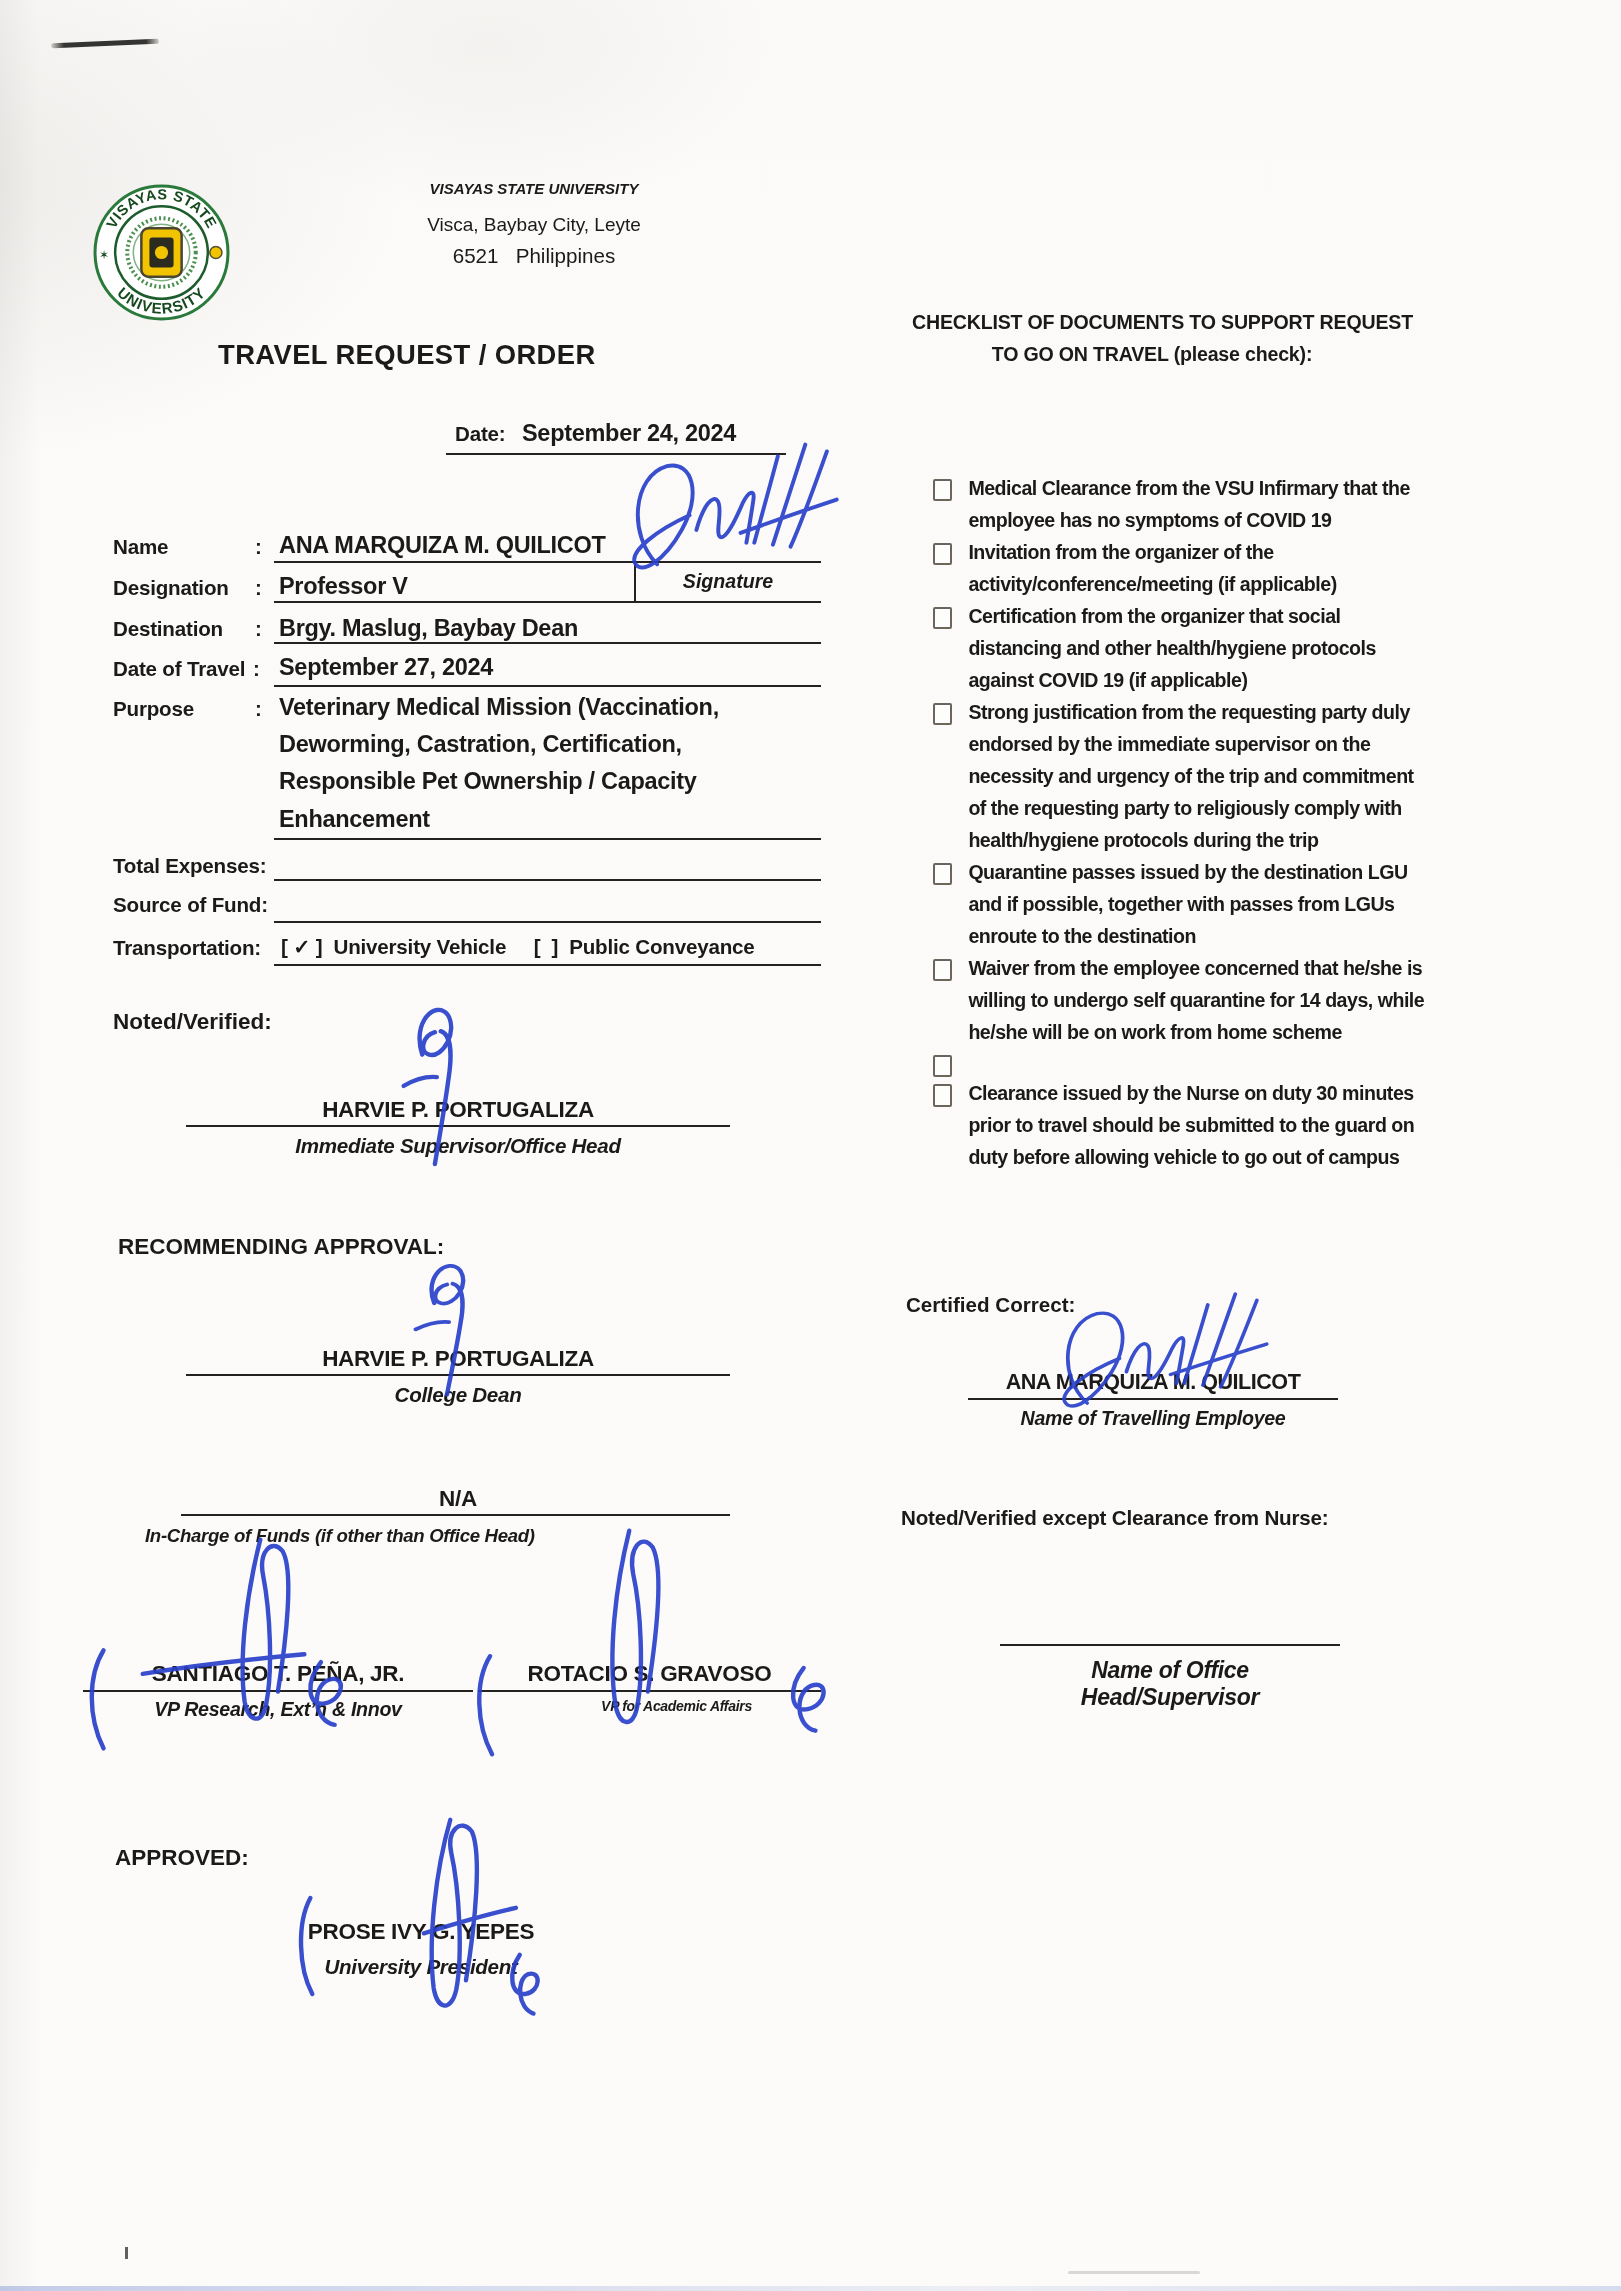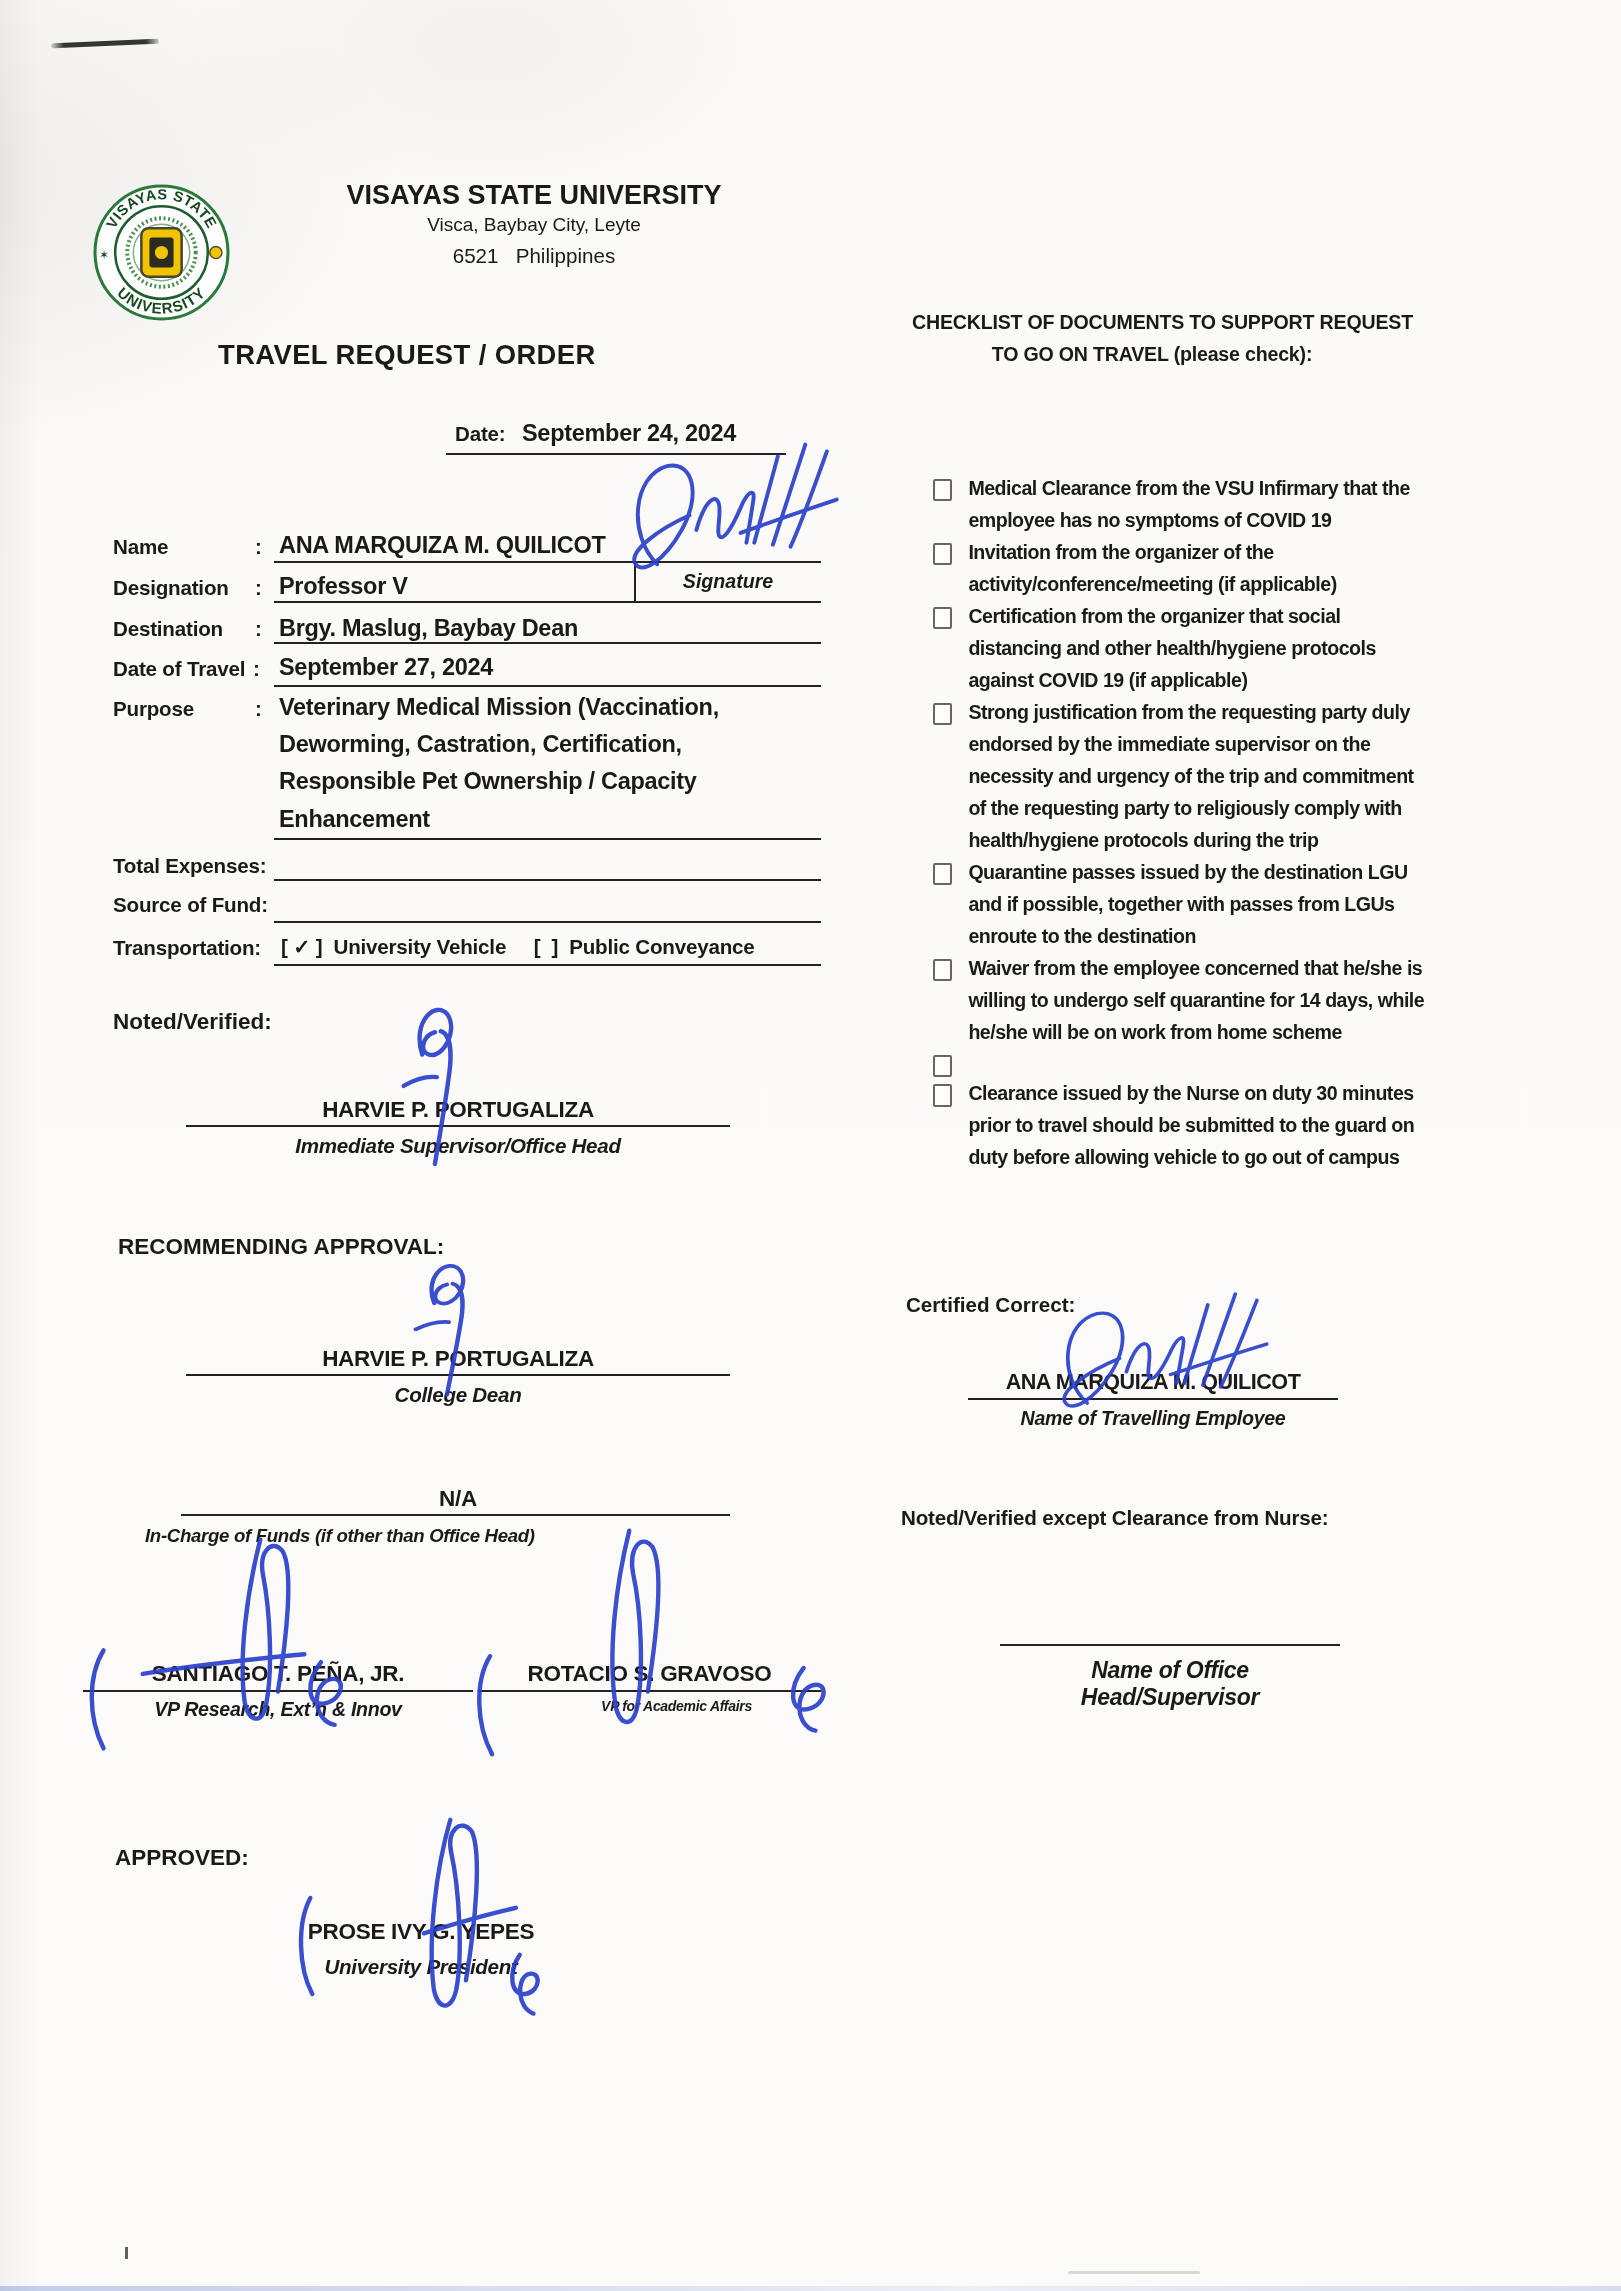--- a/index.html
+++ b/index.html
@@ -53,21 +53,21 @@
     </text>
     <circle cx="124" cy="70" r="6" fill="#f2c400" stroke="#55502f" stroke-width="1.5"></circle>
     <text x="8" y="76" font-size="12" fill="#17491f">✶</text>
     <circle cx="70" cy="70" r="34" fill="none" stroke="#2e7d32" stroke-width="4" stroke-dasharray="2 2.5" opacity="0.85"></circle>
     <circle cx="70" cy="70" r="28" fill="none" stroke="#2e7d32" stroke-width="1.5" opacity="0.6"></circle>
     <rect x="50" y="46" width="40" height="48" rx="7" fill="#f2c400" stroke="#4a4630" stroke-width="2.5"></rect>
     <rect x="58" y="55" width="24" height="30" rx="3" fill="#2b2b20"></rect>
     <circle cx="70" cy="70" r="6.5" fill="#f2c400"></circle>
   </svg>
 
-  <div class="abs ctr b nw" style="left:294px;top:180px;width:480px;font-size:27px;">VISAYAS STATE UNIVERSITY</div>
+  <div class="abs ctr b nw" style="left:294px;top:180px;width:480px;font-size:15px;font-style:italic;">VISAYAS STATE UNIVERSITY</div>
   <div class="abs ctr nw" style="left:294px;top:214px;width:480px;font-size:19px;">Visca, Baybay City, Leyte</div>
   <div class="abs ctr pre" style="left:294px;top:244px;width:480px;font-size:20.6px;">6521   Philippines</div>
 
   <div class="abs b nw" style="left:218px;top:339px;font-size:27.4px;letter-spacing:0.4px;">TRAVEL REQUEST / ORDER</div>
 
   <div class="lbl" style="left:455px;top:422px;">Date:</div>
   <div class="val" style="left:522px;top:420px;">September 24, 2024</div>
   <div class="hl" style="left:446px;top:453px;width:340px;"></div>
 
   <div class="lbl" style="left:113px;top:535px;">Name</div>

